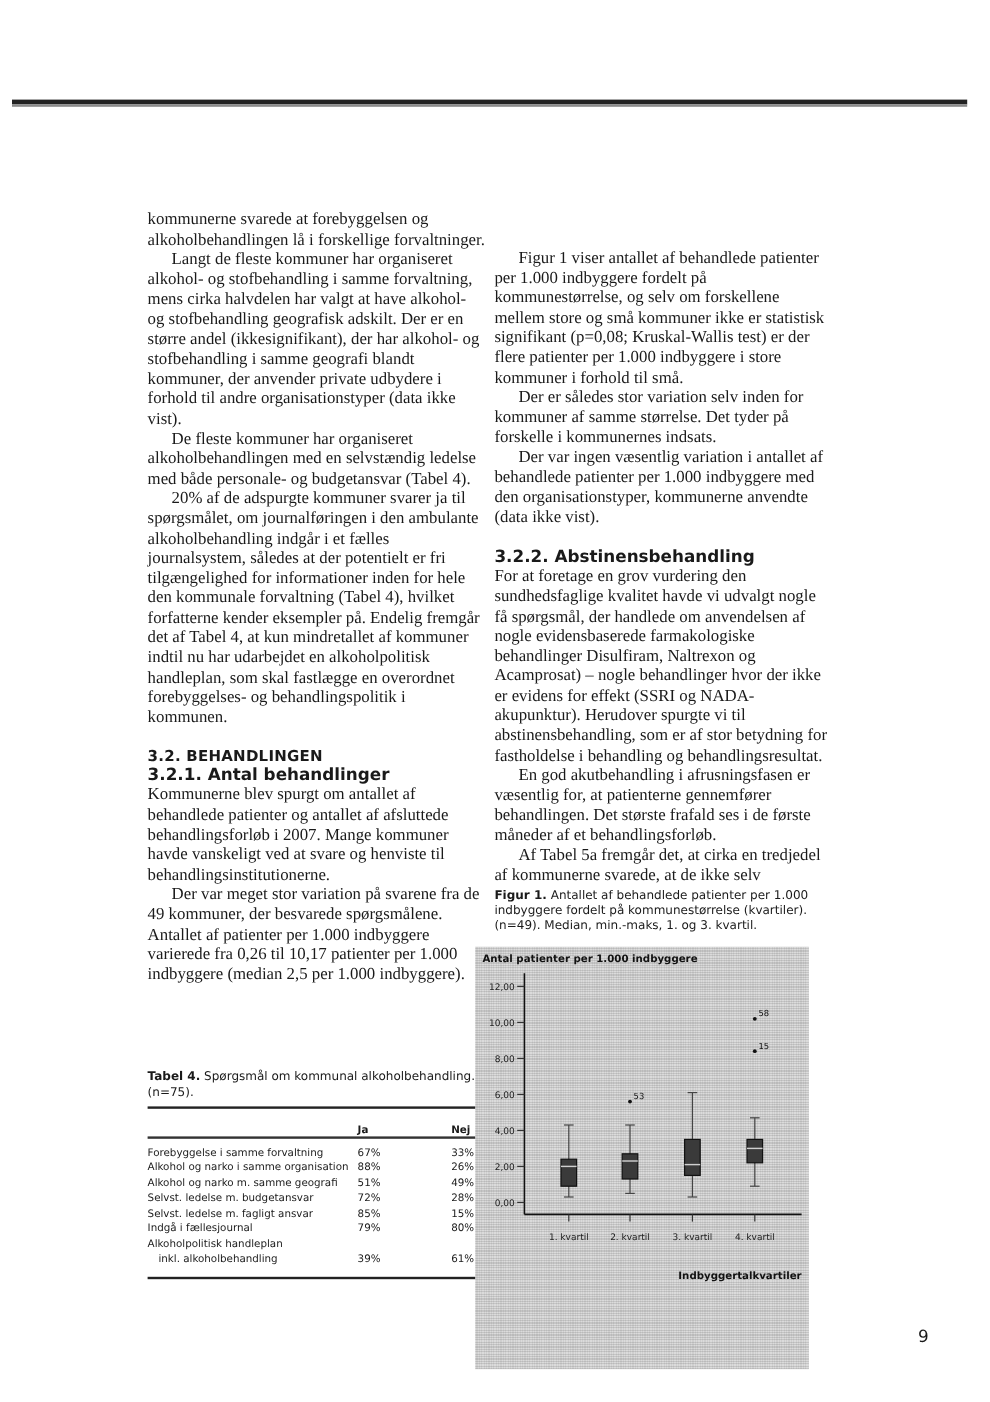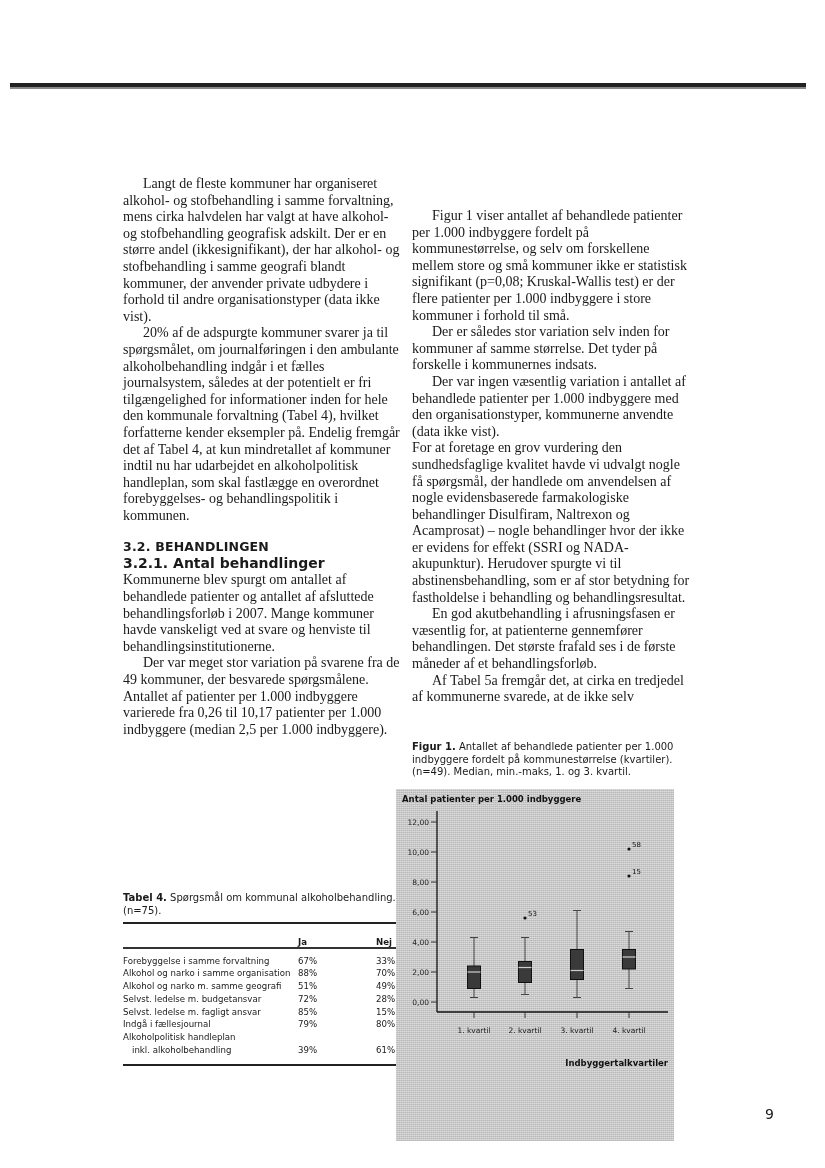--- a/index.html
+++ b/index.html
@@ -35,21 +35,23 @@
   .chart svg { position:absolute; left:0; top:0; }
   .page-num { position:absolute; left:765px; top:1106px; font-family:"DejaVu Sans", sans-serif; font-size:14px; }
 </style>
 </head>
 <body>
 
 <div class="topbar"></div>
 <div class="topbar2"></div>
 
 <div class="col col-left">
+  <p>kommunerne svarede at forebyggelsen og alkoholbehandlingen lå i forskellige forvaltninger.</p>
   <p class="ind">Langt de fleste kommuner har organiseret alkohol- og stofbehandling i samme forvaltning, mens cirka halvdelen har valgt at have alkohol- og stofbehandling geografisk adskilt. Der er en større andel (ikkesignifikant), der har alkohol- og stofbehandling i samme geografi blandt kommuner, der anvender private udbydere i forhold til andre organisationstyper (data ikke vist).</p>
+  <p class="ind">De fleste kommuner har organiseret alkoholbehandlingen med en selvstændig ledelse med både personale- og budgetansvar (Tabel 4).</p>
   <p class="ind">20% af de adspurgte kommuner svarer ja til spørgsmålet, om journalføringen i den ambulante alkoholbehandling indgår i et fælles journalsystem, således at der potentielt er fri tilgængelighed for informationer inden for hele den kommunale forvaltning (Tabel 4), hvilket forfatterne kender eksempler på. Endelig fremgår det af Tabel 4, at kun mindretallet af kommuner indtil nu har udarbejdet en alkoholpolitisk handleplan, som skal fastlægge en overordnet forebyggelses- og behandlingspolitik i kommunen.</p>
   <div class="h-sec" style="">3.2. BEHANDLINGEN</div>
   <div class="h-sub">3.2.1. Antal behandlinger</div>
   <p>Kommunerne blev spurgt om antallet af behandlede patienter og antallet af afsluttede behandlingsforløb i 2007. Mange kommuner havde vanskeligt ved at svare og henviste til behandlingsinstitutionerne.</p>
   <p class="ind">Der var meget stor variation på svarene fra de 49 kommuner, der besvarede spørgsmålene. Antallet af patienter per 1.000 indbyggere varierede fra 0,26 til 10,17 patienter per 1.000 indbyggere (median 2,5 per 1.000 indbyggere).</p>
 </div>
 
 <div class="caption tbl-caption"><b>Tabel 4.</b><span> Spørgsmål om kommunal alkoholbehandling. (n=75).</span></div>
 <div class="table">
   <div class="rule-thick"></div>
@@ -61,21 +63,21 @@
   <div class="rule-thin"></div>
   <div class="tbody">
     <div class="tr">
         <span class="lbl">Forebyggelse i samme forvaltning</span>
         <span class="ja">67%</span>
         <span class="nej">33%</span>
       </div>
     <div class="tr">
         <span class="lbl">Alkohol og narko i samme organisation</span>
         <span class="ja">88%</span>
-        <span class="nej">70%</span>
+        <span class="nej">26%</span>
       </div>
     <div class="tr">
         <span class="lbl">Alkohol og narko m. samme geografi</span>
         <span class="ja">51%</span>
         <span class="nej">49%</span>
       </div>
     <div class="tr">
         <span class="lbl">Selvst. ledelse m. budgetansvar</span>
         <span class="ja">72%</span>
         <span class="nej">28%</span>
@@ -101,20 +103,21 @@
         <span class="nej">61%</span>
       </div>
   </div>
   <div class="rule-thick"></div>
 </div>
 
 <div class="col col-right">
   <p class="ind">Figur 1 viser antallet af behandlede patienter per 1.000 indbyggere fordelt på kommunestørrelse, og selv om forskellene mellem store og små kommuner ikke er statistisk signifikant (p=0,08; Kruskal-Wallis test) er der flere patienter per 1.000 indbyggere i store kommuner i forhold til små.</p>
   <p class="ind">Der er således stor variation selv inden for kommuner af samme størrelse. Det tyder på forskelle i kommunernes indsats.</p>
   <p class="ind">Der var ingen væsentlig variation i antallet af behandlede patienter per 1.000 indbyggere med den organisationstyper, kommunerne anvendte (data ikke vist).</p>
+  <div class="h-sub" style="margin-top:16px;">3.2.2. Abstinensbehandling</div>
   <p>For at foretage en grov vurdering den sundhedsfaglige kvalitet havde vi udvalgt nogle få spørgsmål, der handlede om anvendelsen af nogle evidensbaserede farmakologiske behandlinger Disulfiram, Naltrexon og Acamprosat) – nogle behandlinger hvor der ikke er evidens for effekt (SSRI og NADA-akupunktur). Herudover spurgte vi til abstinensbehandling, som er af stor betydning for fastholdelse i behandling og behandlingsresultat.</p>
   <p class="ind">En god akutbehandling i afrusningsfasen er væsentlig for, at patienterne gennemfører behandlingen. Det største frafald ses i de første måneder af et behandlingsforløb.</p>
   <p class="ind">Af Tabel 5a fremgår det, at cirka en tredjedel af kommunerne svarede, at de ikke selv</p>
 </div>
 
 <div class="caption fig-caption"><b>Figur 1.</b><span> Antallet af behandlede patienter per 1.000 indbyggere fordelt på kommunestørrelse (kvartiler). (n=49). Median, min.-maks, 1. og 3. kvartil.</span></div>
 
 <div class="chart">
   <svg id="chart-svg" width="278" height="288" viewBox="0 0 278 288">
       <text x="6" y="13" font-family="&quot;DejaVu Sans&quot;, sans-serif" font-size="8.5" font-weight="bold" fill="#111">Antal patienter per 1.000 indbyggere</text>

